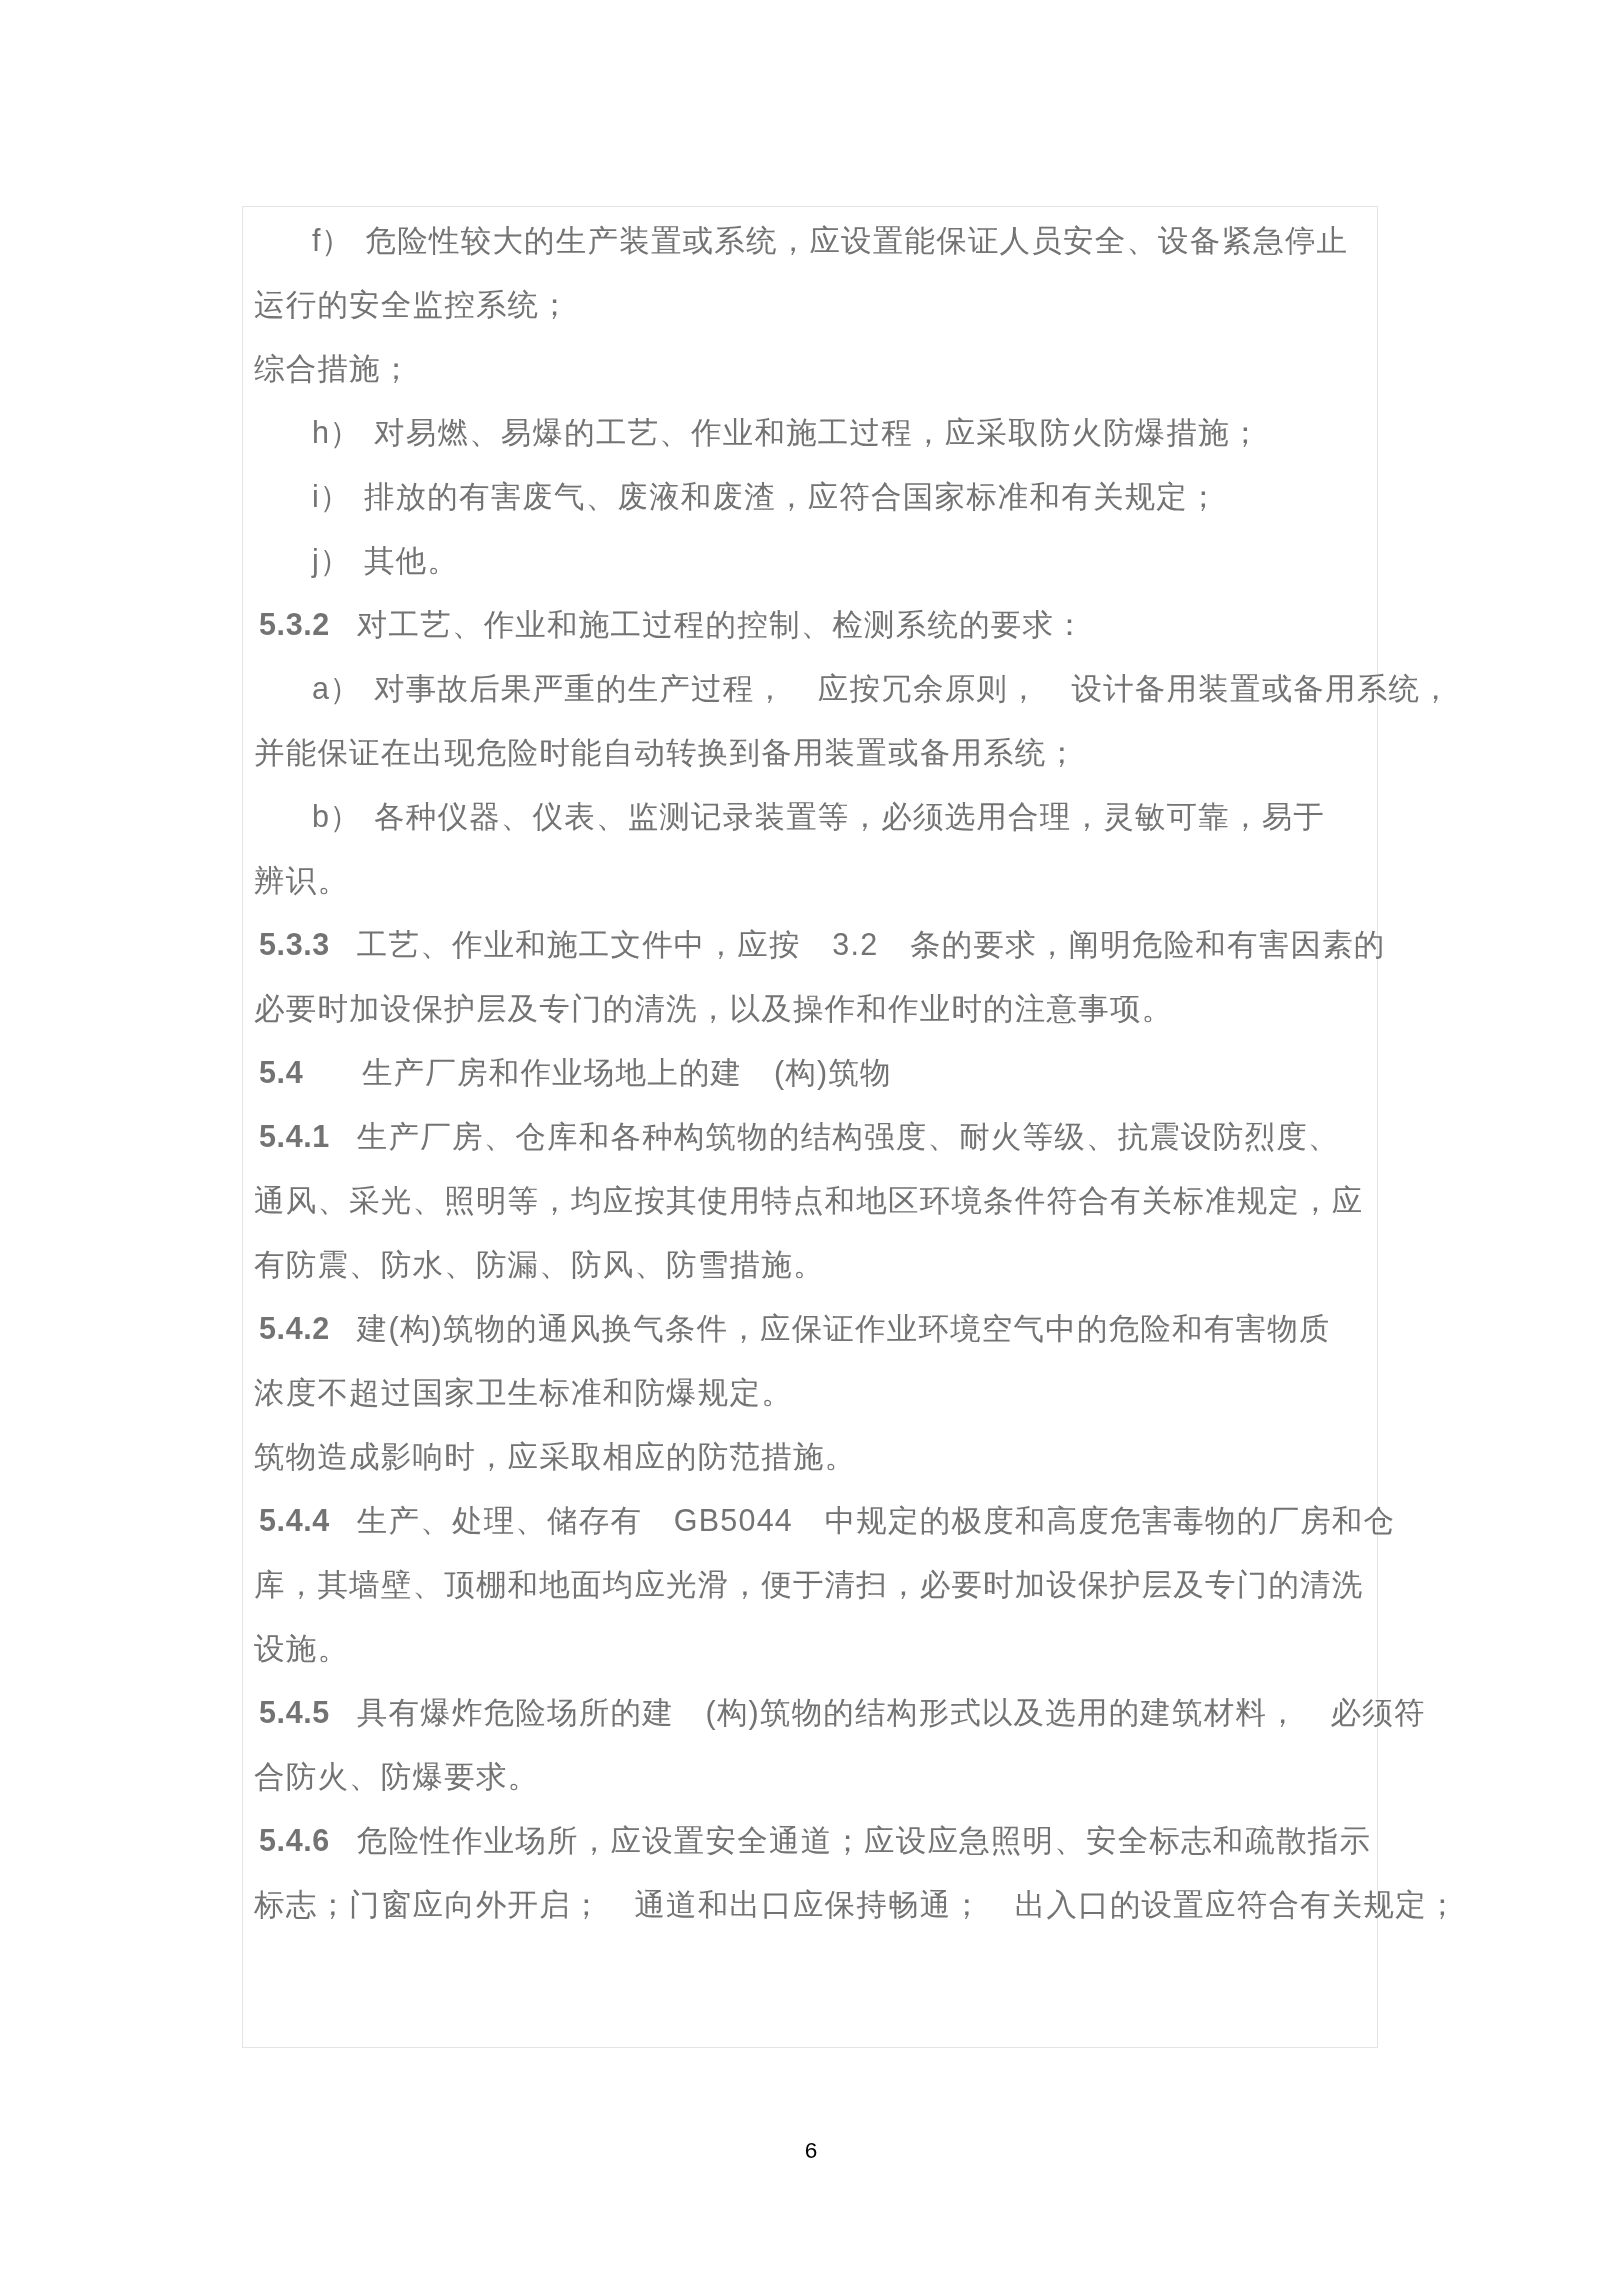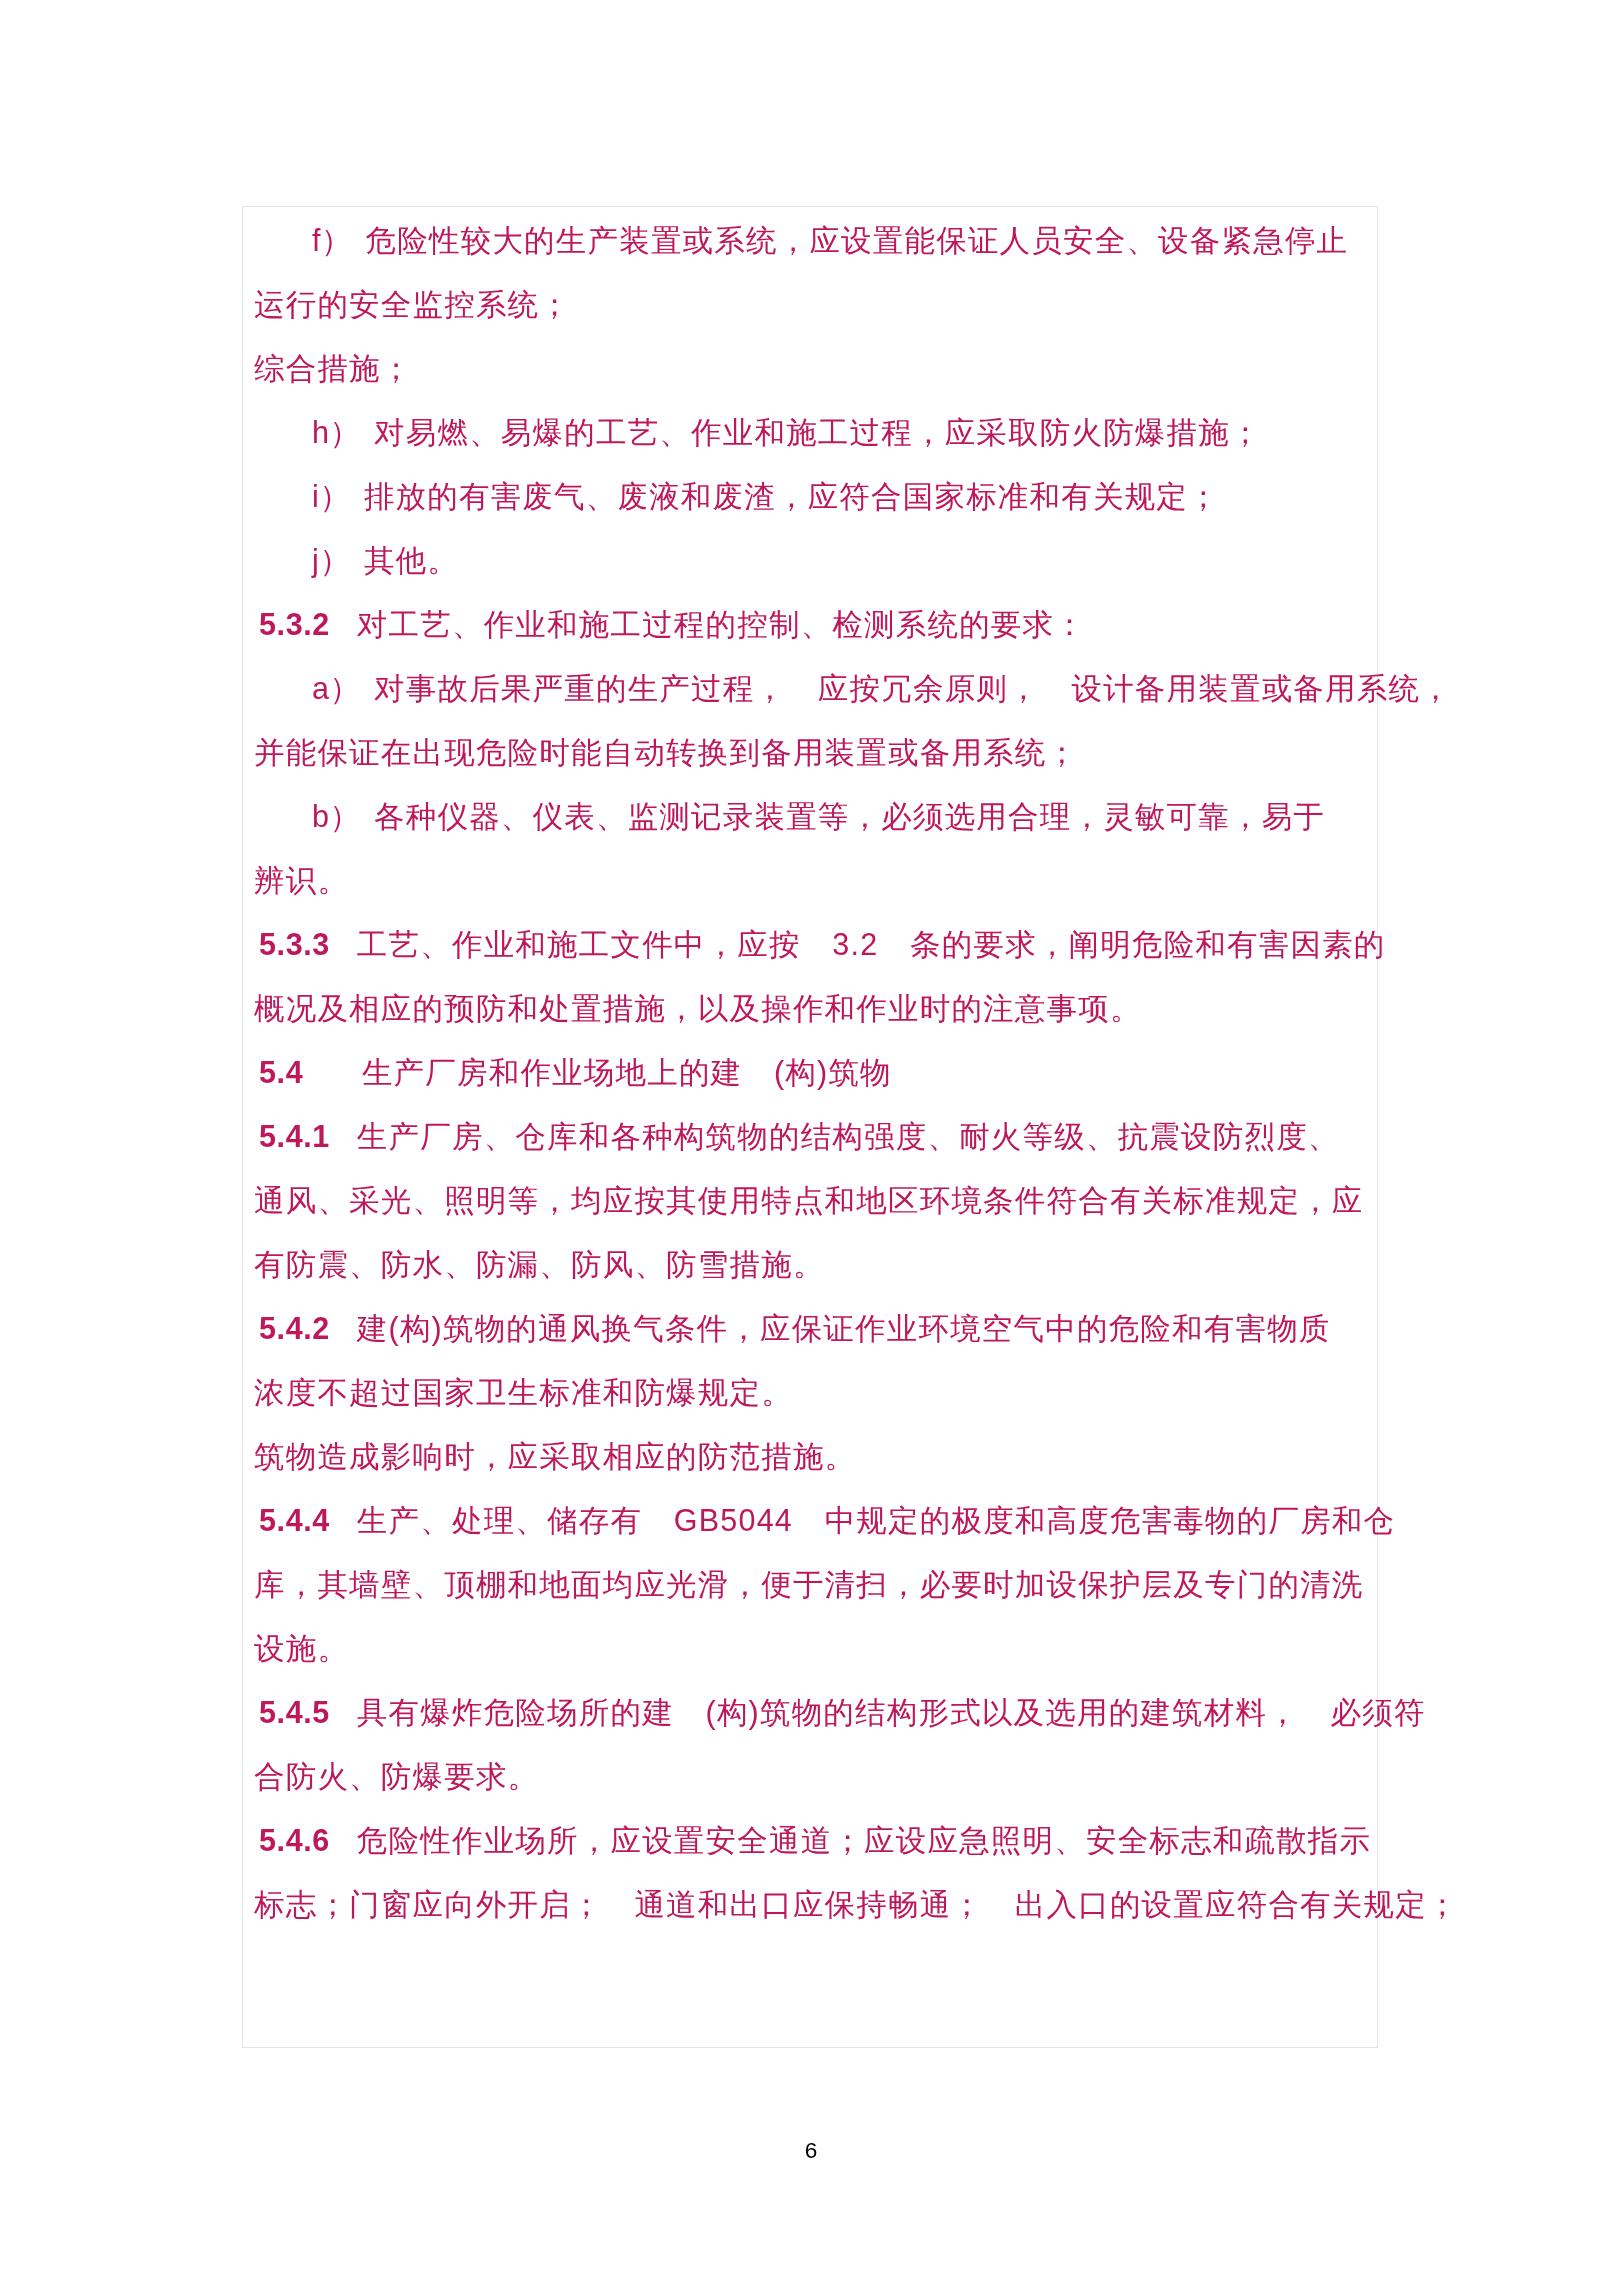--- a/index.html
+++ b/index.html
@@ -31,21 +31,21 @@
     position: absolute;
     left: 244px;
     top: 222px;
     width: 1132px;
   }
   .line {
     height: 64px;
     line-height: 37px;
     white-space: nowrap;
     font-size: 30.5px;
-    color: #be185d;
+    color: #737373;
   }
   .line.item    { padding-left: 68px; }
   .line.cont    { padding-left: 10px;   }
   .line.section { padding-left: 15px;   }
   .marker {
     font-family: "Liberation Sans", sans-serif;
     letter-spacing: 0.6px;
   }
   .section > .marker {
     font-weight: 700;
@@ -81,21 +81,21 @@
       <div class="line cont"><span class="txt">综合措施；</span></div>
       <div class="line item"><span class="marker">h）</span><span class="txt">对易燃、易爆的工艺、作业和施工过程，应采取防火防爆措施；</span></div>
       <div class="line item"><span class="marker">i）</span><span class="txt">排放的有害废气、废液和废渣，应符合国家标准和有关规定；</span></div>
       <div class="line item"><span class="marker">j）</span><span class="txt">其他。</span></div>
       <div class="line section"><span class="marker">5.3.2</span><span class="txt">对工艺、作业和施工过程的控制、检测系统的要求：</span></div>
       <div class="line item"><span class="marker">a）</span><span class="txt">对事故后果严重的生产过程，　应按冗余原则，　设计备用装置或备用系统，</span></div>
       <div class="line cont"><span class="txt">并能保证在出现危险时能自动转换到备用装置或备用系统；</span></div>
       <div class="line item"><span class="marker">b）</span><span class="txt">各种仪器、仪表、监测记录装置等，必须选用合理，灵敏可靠，易于</span></div>
       <div class="line cont"><span class="txt">辨识。</span></div>
       <div class="line section"><span class="marker">5.3.3</span><span class="txt">工艺、作业和施工文件中，应按　3.2　条的要求，阐明危险和有害因素的</span></div>
-      <div class="line cont"><span class="txt">概况及相应的预防和处置措施，以及操作和作业时的注意事项。</span></div>
+      <div class="line cont"><span class="txt">必要时加设保护层及专门的清洗，以及操作和作业时的注意事项。</span></div>
       <div class="line section"><span class="marker">5.4</span><span class="txt">　生产厂房和作业场地上的建　(构)筑物</span></div>
       <div class="line section"><span class="marker">5.4.1</span><span class="txt">生产厂房、仓库和各种构筑物的结构强度、耐火等级、抗震设防烈度、</span></div>
       <div class="line cont"><span class="txt">通风、采光、照明等，均应按其使用特点和地区环境条件符合有关标准规定，应</span></div>
       <div class="line cont"><span class="txt">有防震、防水、防漏、防风、防雪措施。</span></div>
       <div class="line section"><span class="marker">5.4.2</span><span class="txt">建(构)筑物的通风换气条件，应保证作业环境空气中的危险和有害物质</span></div>
       <div class="line cont"><span class="txt">浓度不超过国家卫生标准和防爆规定。</span></div>
       <div class="line cont"><span class="txt">筑物造成影响时，应采取相应的防范措施。</span></div>
       <div class="line section"><span class="marker">5.4.4</span><span class="txt">生产、处理、储存有　GB5044　中规定的极度和高度危害毒物的厂房和仓</span></div>
       <div class="line cont"><span class="txt">库，其墙壁、顶棚和地面均应光滑，便于清扫，必要时加设保护层及专门的清洗</span></div>
       <div class="line cont"><span class="txt">设施。</span></div>

